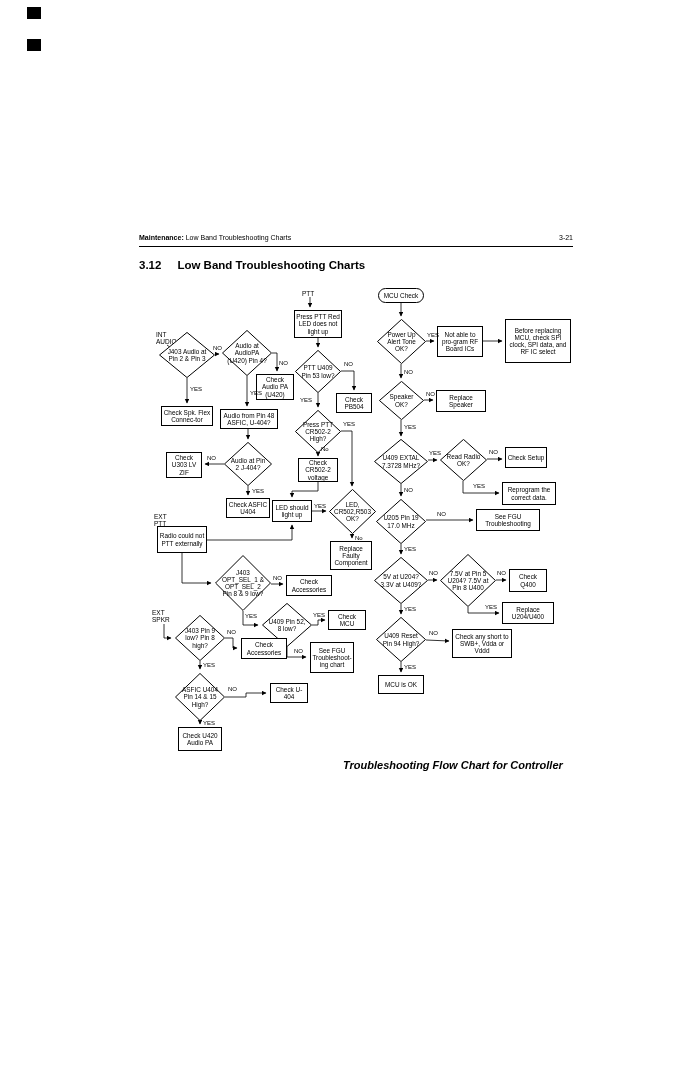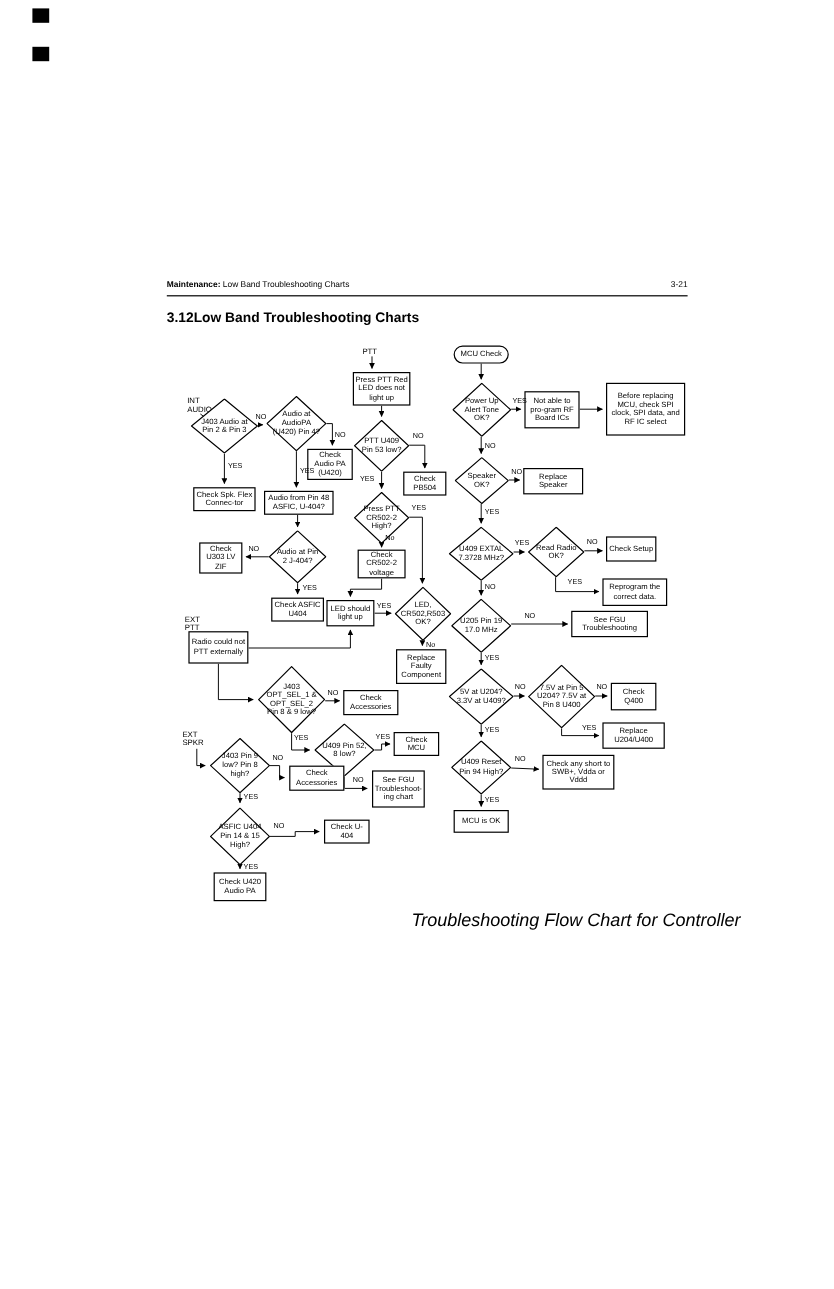--- a/index.html
+++ b/index.html
@@ -1,22 +1,22 @@
 <!DOCTYPE html>
 <html><head>
 <meta charset="utf-8">
 <style>
   *{margin:0;padding:0;box-sizing:border-box}
   html,body{background:#fff}
   body{font-family:"Liberation Sans",sans-serif;color:#000}
   .page{position:relative;width:695px;height:1074px;background:#fff;overflow:hidden}
   .regmark{position:absolute;background:#000}
   .header{position:absolute;left:139px;top:234px;width:434px;border-bottom:1.5px solid #000;padding-bottom:5px;display:flex;justify-content:space-between;font-size:7px}
-  .section-heading{position:absolute;left:139px;top:259px;font-size:11.5px;font-weight:bold;display:flex;}
-  .caption{position:absolute;left:343px;top:759px;font-size:15px;font-weight:normal;font-style:italic}
+  .section-heading{position:absolute;left:139px;top:259px;font-size:11.5px;font-weight:bold;display:flex;gap:16px}
+  .caption{position:absolute;left:343px;top:759px;font-size:11px;font-weight:bold;font-style:italic}
   .connectors{position:absolute;left:0;top:0}
   .edge{fill:none;stroke:#000;stroke-width:0.8;marker-end:url(#ah)}
   .node{position:absolute;display:flex;align-items:center;justify-content:center;text-align:center;font-size:6.4px;line-height:1.12}
   .box{border:1px solid #000;background:#fff;padding:1px}
   .oval{border:1px solid #000;background:#fff;border-radius:8px}
   .dshape{position:absolute;left:0;top:0;width:100%;height:100%}
   .dshape polygon{fill:#fff;stroke:#000;stroke-width:1}
   .dtext{position:relative;padding:0 5px}
   .entry{position:absolute;font-size:6.5px;line-height:1.1}
   .elabel{position:absolute;font-size:6px}

